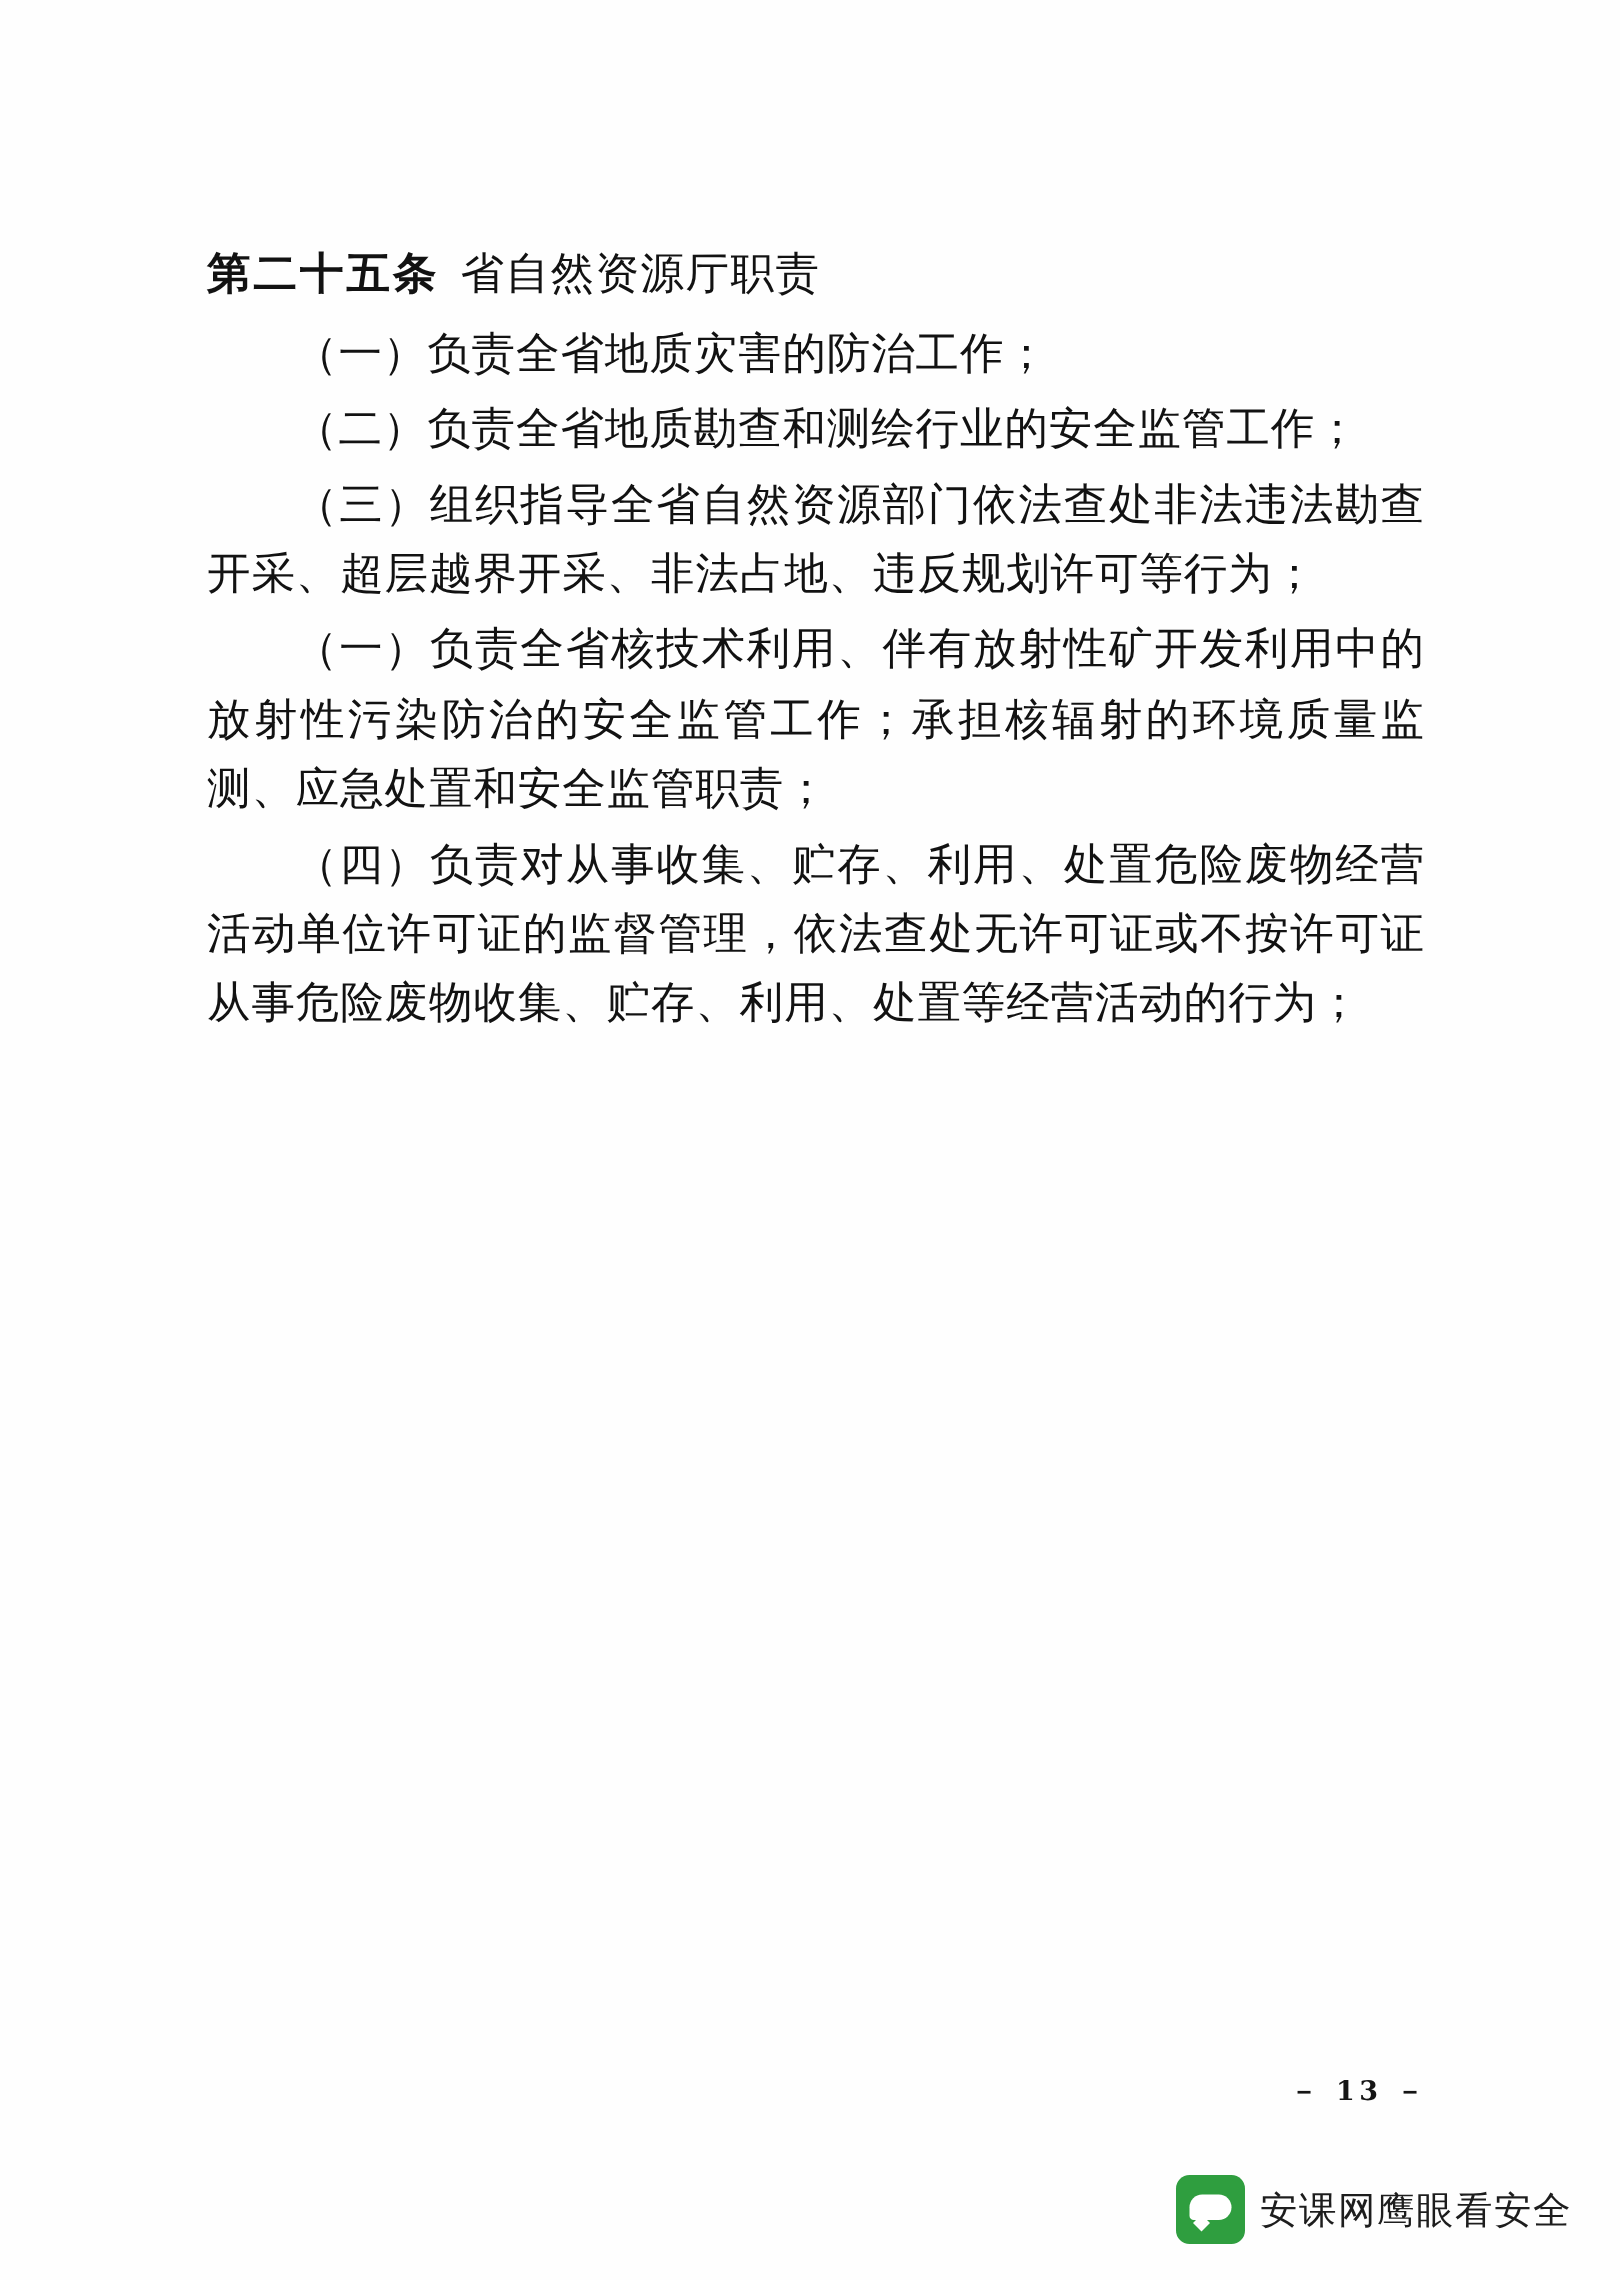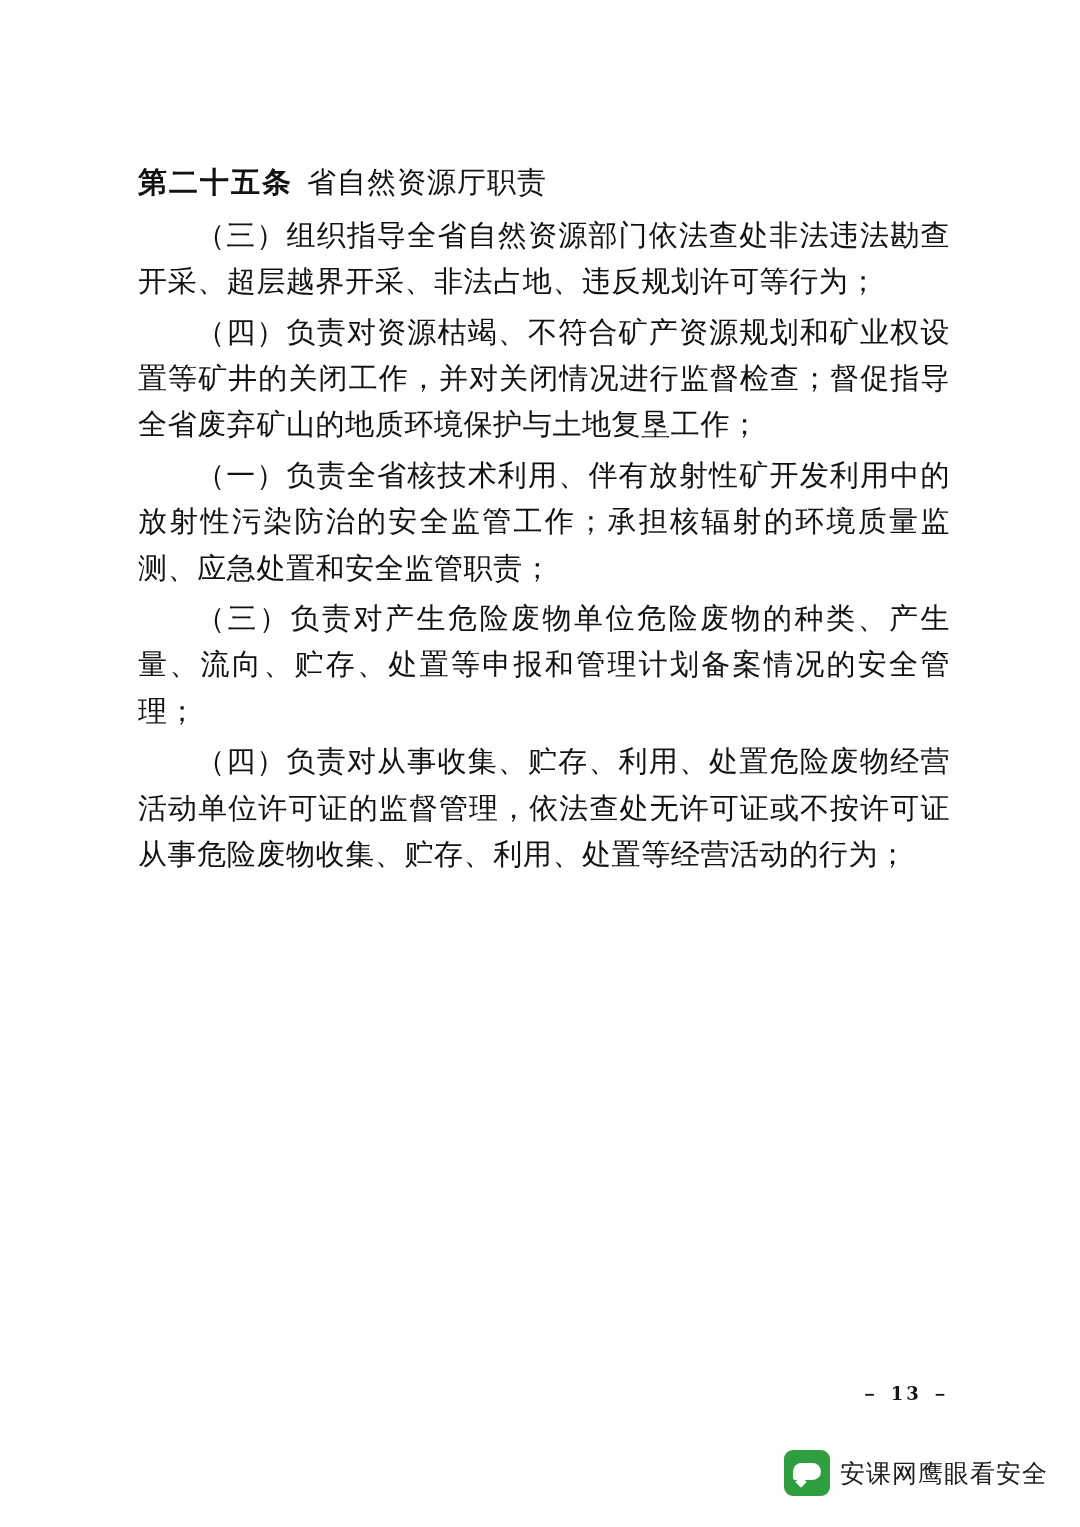--- a/index.html
+++ b/index.html
@@ -104,25 +104,25 @@
 </style>
 </head>
 <body>
 
 <div class="page">
   <div class="content">
 
     <p class="article">
       <span class="num">第二十五条</span><span class="ttl">省自然资源厅职责</span>
     </p>
+    <p class="para">（一）负责全省地质灾害的防治工作；</p>
+    <p class="para">（二）负责全省地质勘查和测绘行业的安全监管工作；</p>
     <p class="para">（三）组织指导全省自然资源部门依法查处非法违法勘查开采、超层越界开采、非法占地、违反规划许可等行为；</p>
-    <p class="para">（四）负责对资源枯竭、不符合矿产资源规划和矿业权设置等矿井的关闭工作，并对关闭情况进行监督检查；督促指导全省废弃矿山的地质环境保护与土地复垦工作；</p>
 
     <p class="para">（一）负责全省核技术利用、伴有放射性矿开发利用中的放射性污染防治的安全监管工作；承担核辐射的环境质量监测、应急处置和安全监管职责；</p>
-    <p class="para">（三）负责对产生危险废物单位危险废物的种类、产生量、流向、贮存、处置等申报和管理计划备案情况的安全管理；</p>
     <p class="para">（四）负责对从事收集、贮存、利用、处置危险废物经营活动单位许可证的监督管理，依法查处无许可证或不按许可证从事危险废物收集、贮存、利用、处置等经营活动的行为；</p>
 
   </div>
 
   <div class="pagenum">－ 13 －</div>
 
   <div class="watermark">
     <span class="wm-icon"></span>
     <span class="wm-text">安课网鹰眼看安全</span>
   </div>

